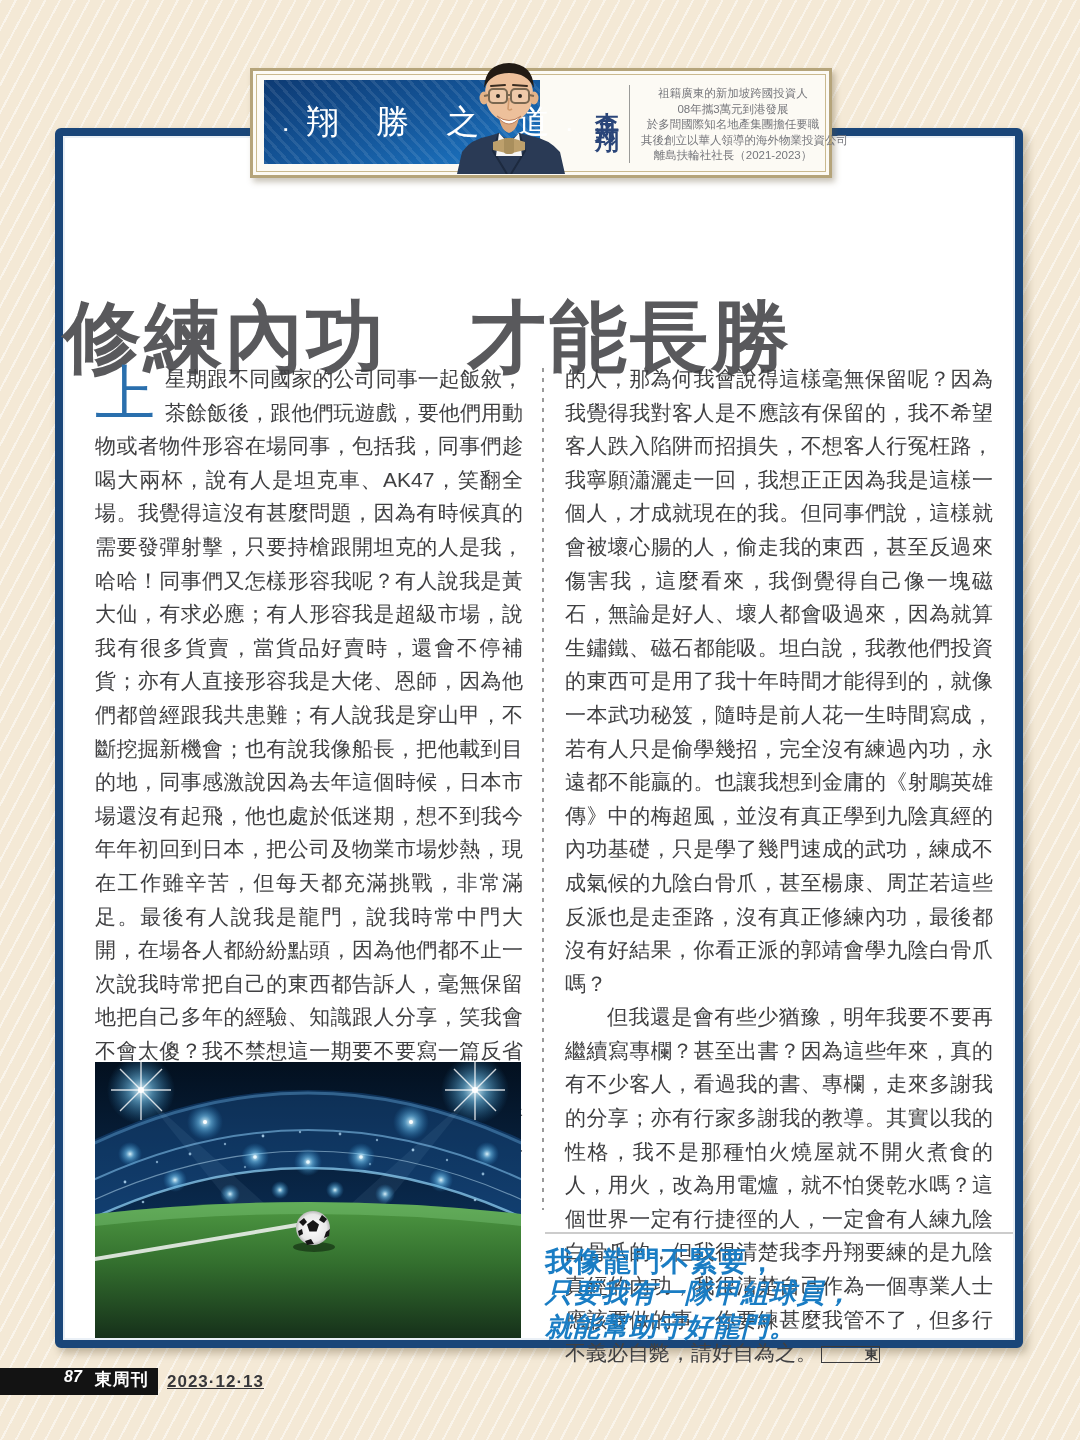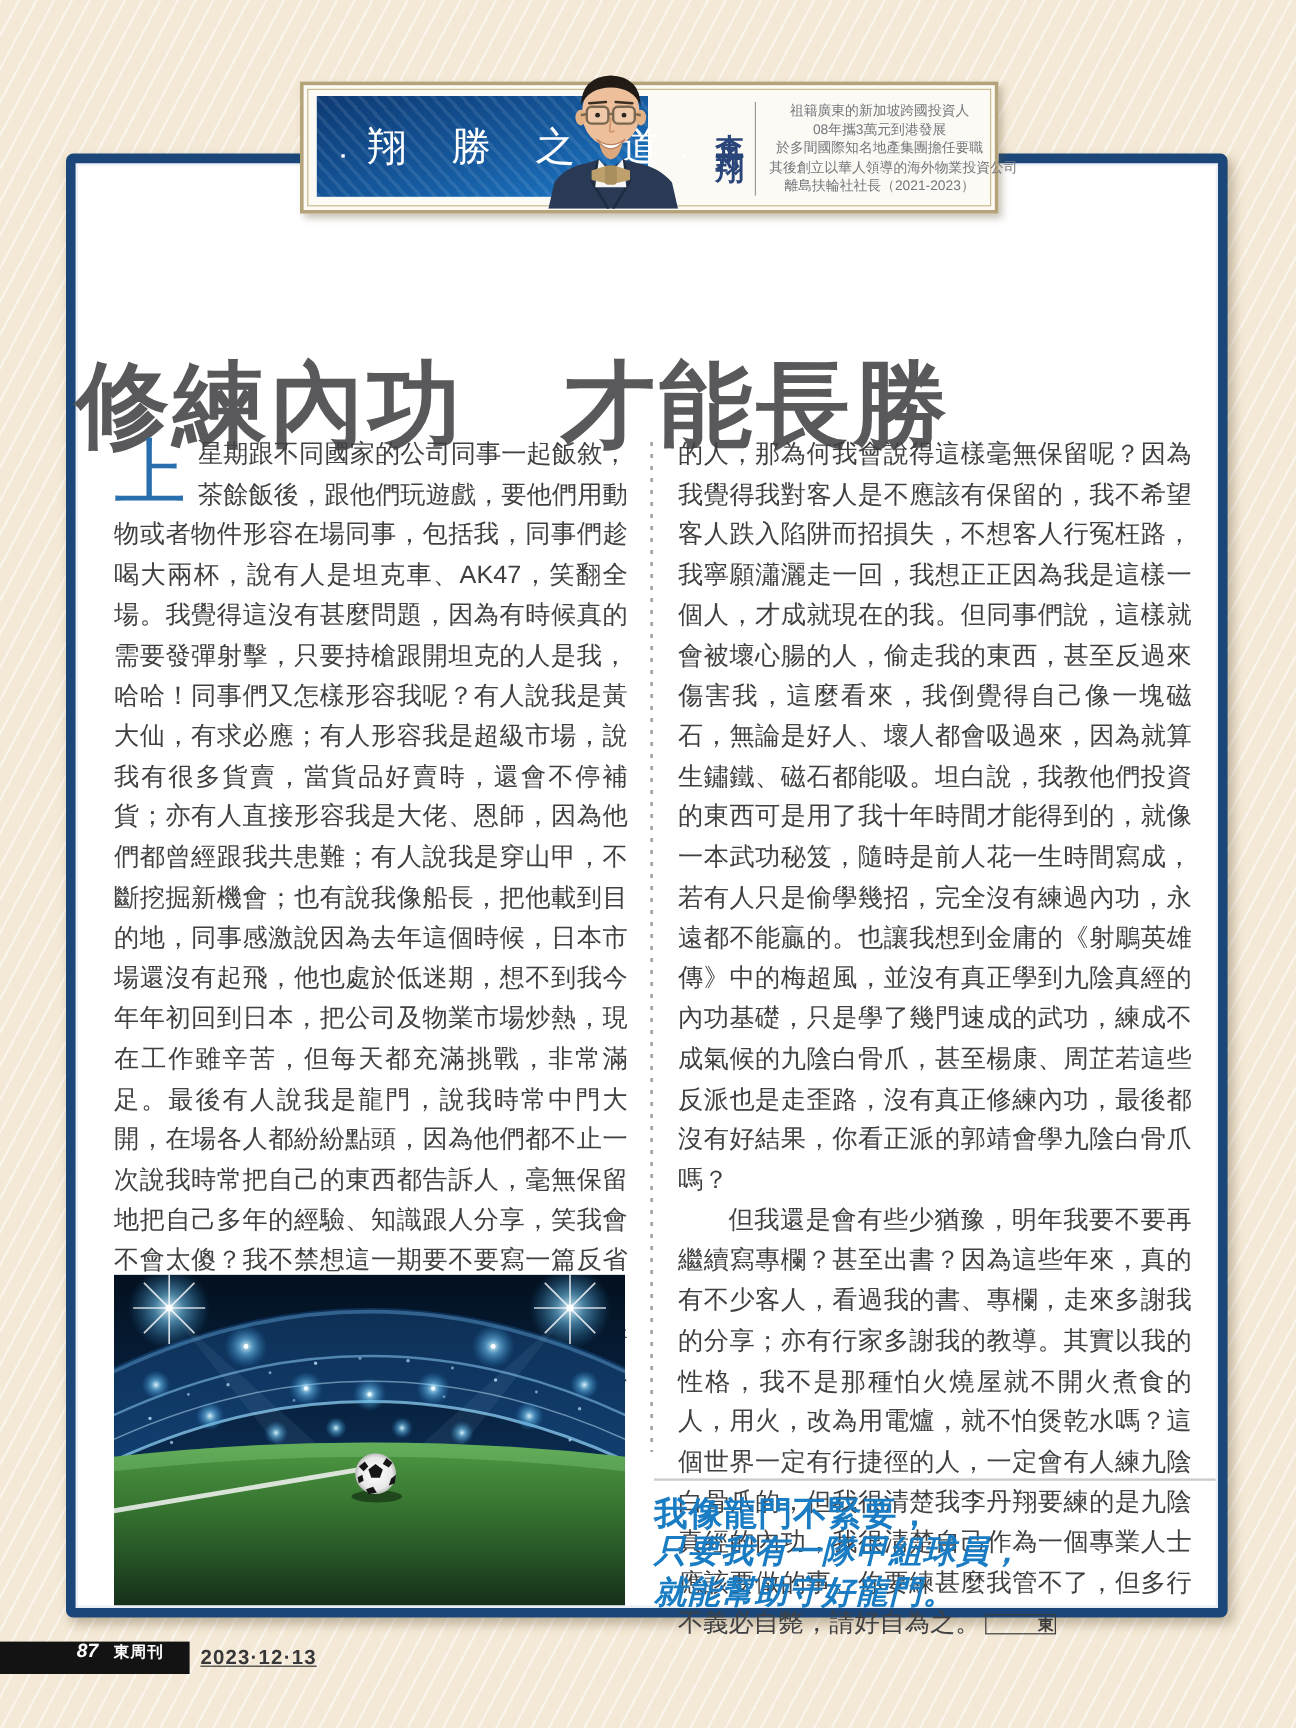--- a/index.html
+++ b/index.html
@@ -80,21 +80,21 @@
   }
   .quote .q1{font-size:28px;line-height:28px;letter-spacing:1px;}
   .quote .q2,.quote .q3{font-size:27px;line-height:34px;letter-spacing:1px;font-style:italic;}
 
   
   .footbar{
     position:absolute;left:0;top:1368px;width:158px;height:27px;background:#131313;
     color:#fff;display:flex;z-index:4;
   }
   .pagenum{margin-left:64px;font-size:16px;font-weight:bold;font-style:italic;}
-  .maglogo{margin-left:13px;font-size:13px;font-weight:900;letter-spacing:1px;}
+  .maglogo{margin-left:13px;font-size:17px;font-weight:900;letter-spacing:1px;}
   .footdate{position:absolute;left:167px;top:1372px;font-size:17px;font-weight:bold;color:#37373a;letter-spacing:1px;z-index:4;text-decoration:underline;}
 </style>
 </head>
 <body>
 
 <div class="card">
 
   <h1 class="title">修練內功　才能長勝</h1>
 
   <div class="col col-left">

